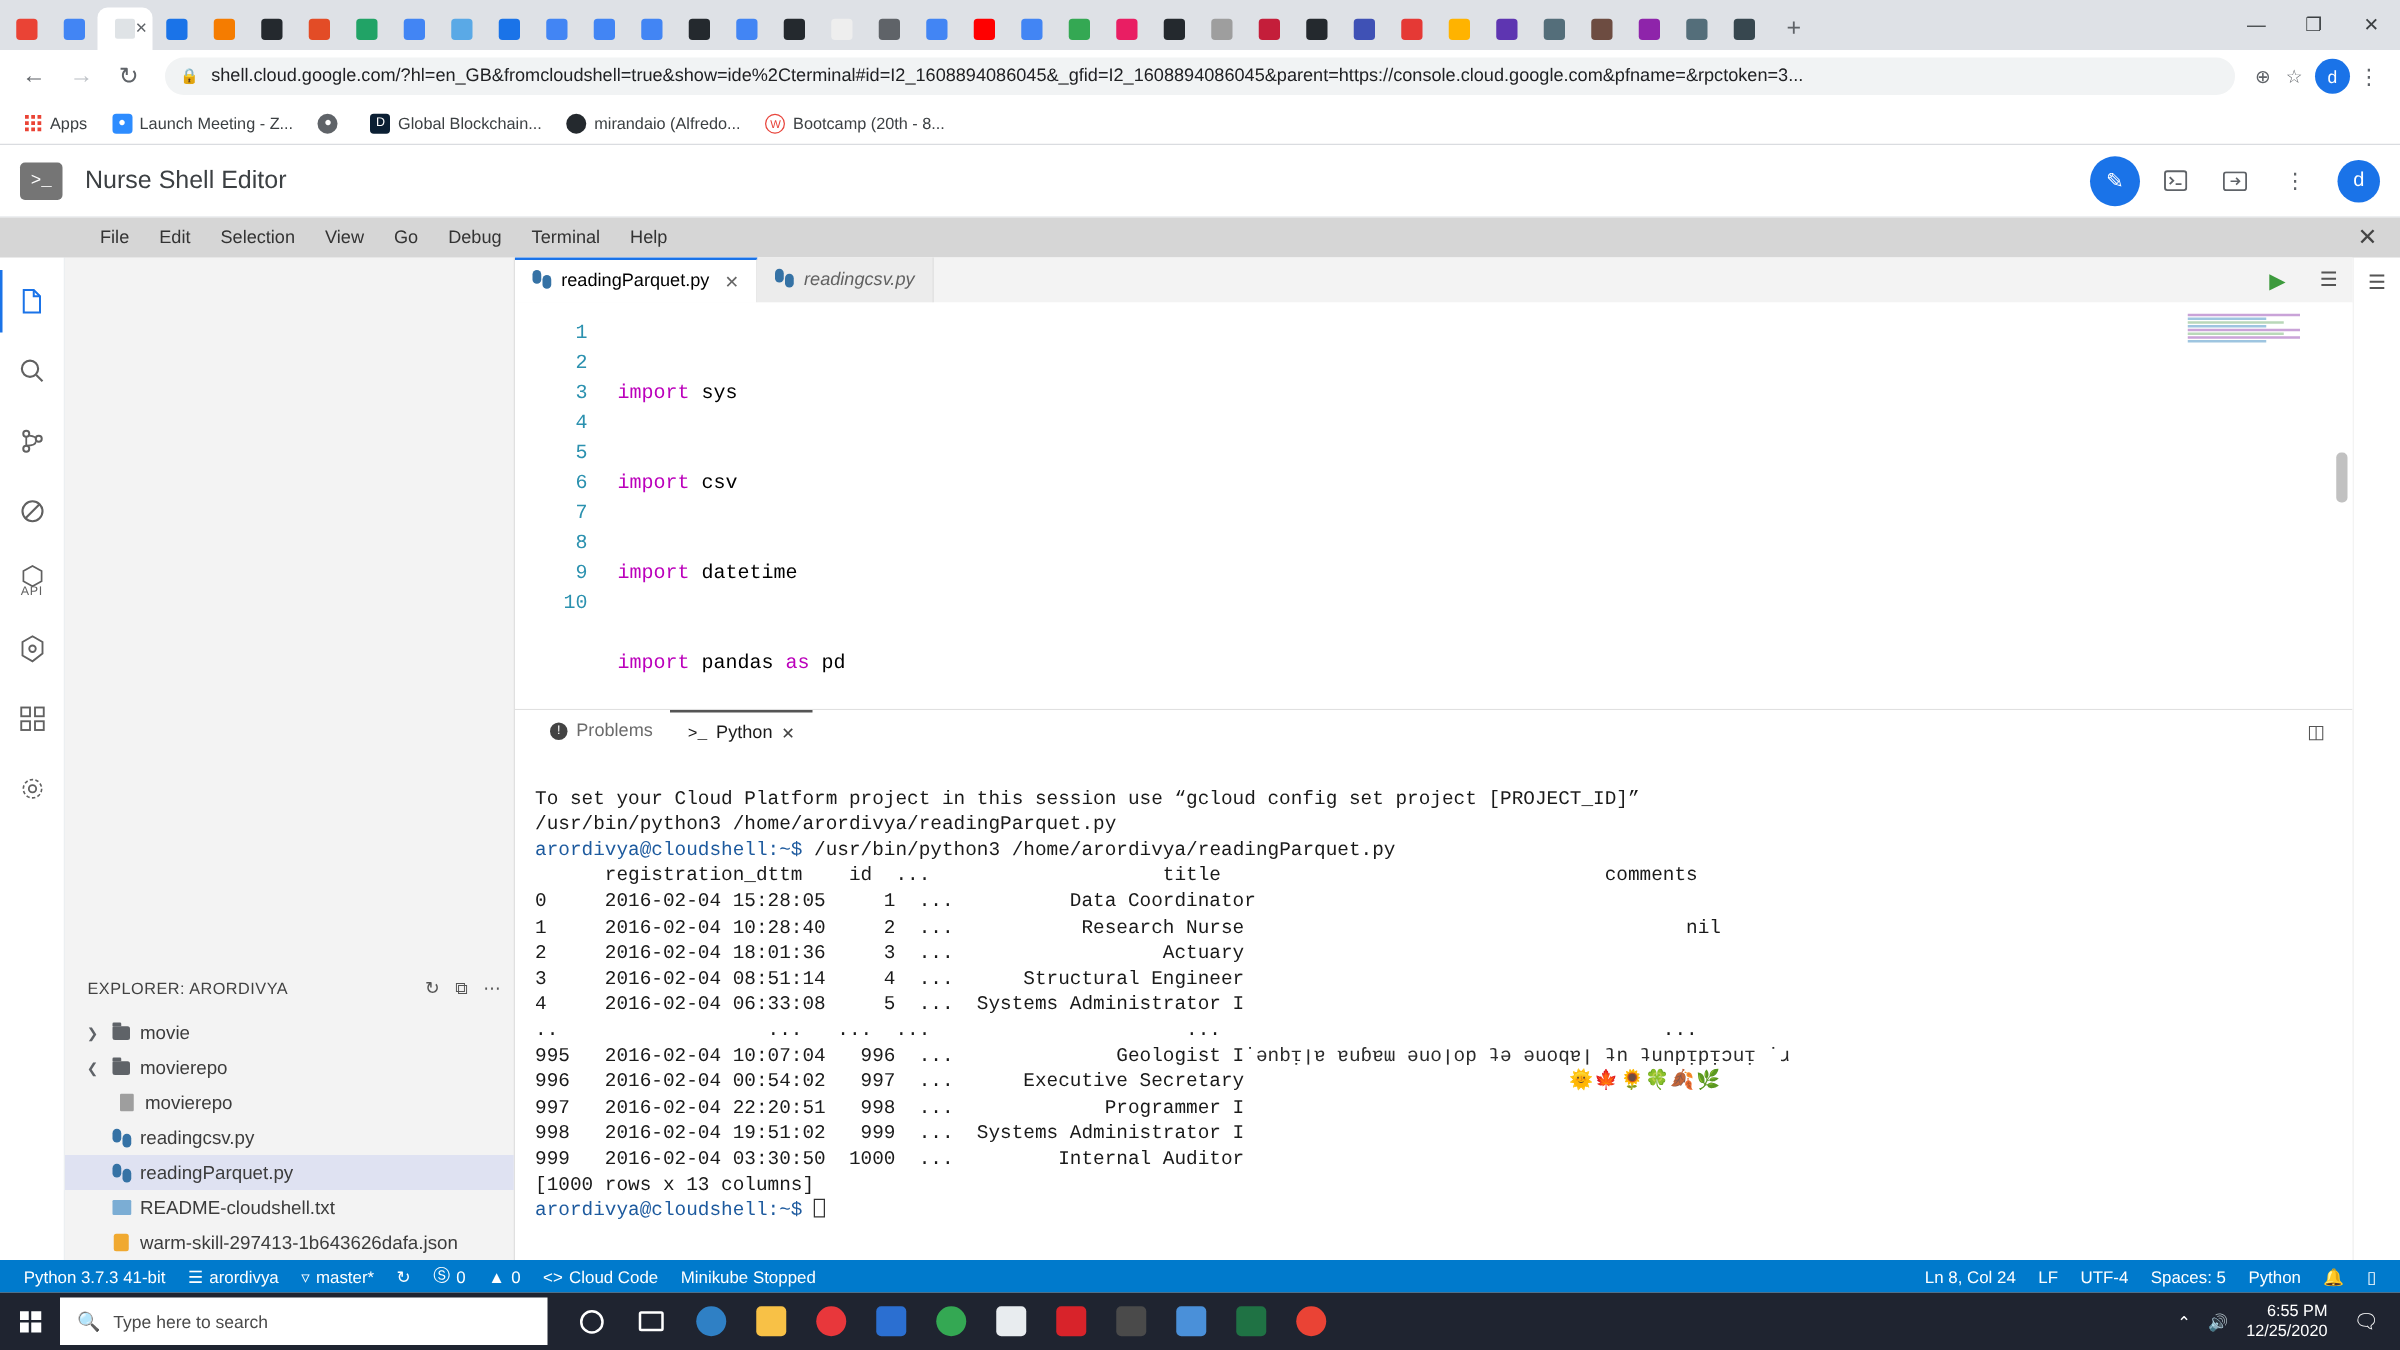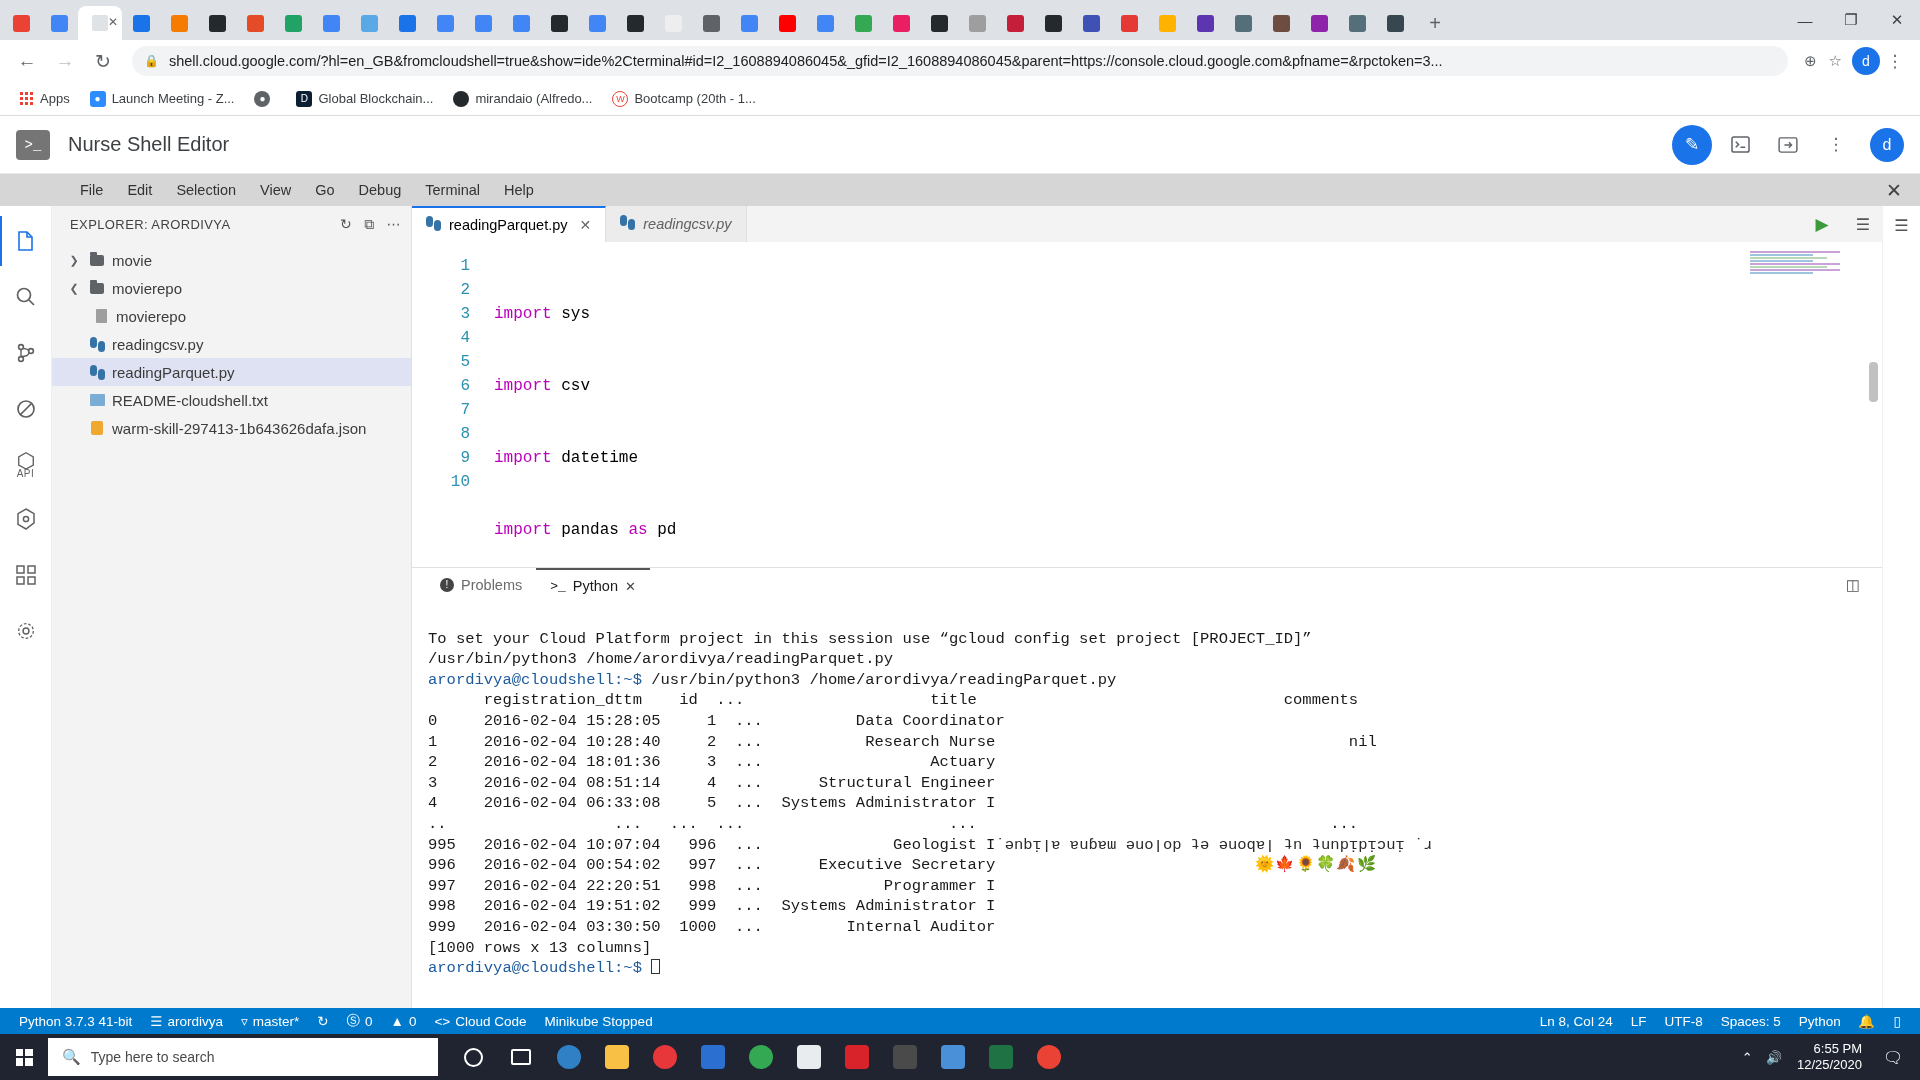--- a/index.html
+++ b/index.html
@@ -116,20 +116,21 @@
   .act {
     width: 52px; height: 50px; display: flex; align-items: center; justify-content: center;
     color: #616161;
   }
   .act.sel { box-shadow: inset 2px 0 0 #1a73e8; }
   .act svg { display: block; }
 
   .explorer {
     width: 360px; flex: 0 0 360px; background: #f3f3f3; display: flex; flex-direction: column;
     border-right: 1px solid #e0e0e0;
+    justify-content: flex-end;
   }
   .exp-head {
     height: 36px; display: flex; align-items: center; padding: 0 10px 0 18px;
     font-size: 13px; letter-spacing: .4px; color: #424242; flex: 0 0 36px;
   }
   .exp-head .acts { margin-left: auto; display: flex; gap: 12px; color: #555; font-size: 14px; }
   .tree { padding-top: 4px; font-size: 15px; color: #3c3c3c; }
   .trow {
     height: 28px; display: flex; align-items: center; padding-left: 14px; gap: 6px;
   }
@@ -413,21 +414,21 @@
     <div class="bm">
       <span class="bmicon" style="background:#0b1f33">D</span>
       <span class="lbl">Global Blockchain...</span>
     </div>
     <div class="bm">
       <span class="bmicon" style="background:#24292e;border-radius:50%"></span>
       <span class="lbl">mirandaio (Alfredo...</span>
     </div>
     <div class="bm">
       <span class="bmicon" style="background:#fff;border:1px solid #e8453c;color:#e8453c;border-radius:50%;font-size:9px">W</span>
-      <span class="lbl">Bootcamp (20th - 1...</span>
+      <span class="lbl">Bootcamp (20th - 8...</span>
     </div>
   </div>
 
   <div class="cse">
 
     <div class="cse-header">
       <div class="cse-logo">&gt;_</div>
       <div class="cse-title">Nurse Shell Editor</div>
       <div class="cse-header-right">
         <div class="hdr-icon active">✎</div>
@@ -674,21 +675,21 @@
           <span>0</span>
         </span>
       <span class="sb">
           <span>&lt;&gt;</span>
           <span>Cloud Code</span>
         </span>
       <span class="sb">Minikube Stopped</span>
 
       <span class="sb right">Ln 8, Col 24</span>
       <span class="sb">LF</span>
-      <span class="sb">UTF-8</span>
+      <span class="sb">UTF-4</span>
       <span class="sb">Spaces: 5</span>
       <span class="sb">Python</span>
       <span class="sb">
           <span>🔔</span>
         </span>
       <span class="sb">
           <span>▯</span>
         </span>
     </div>
   </div>

